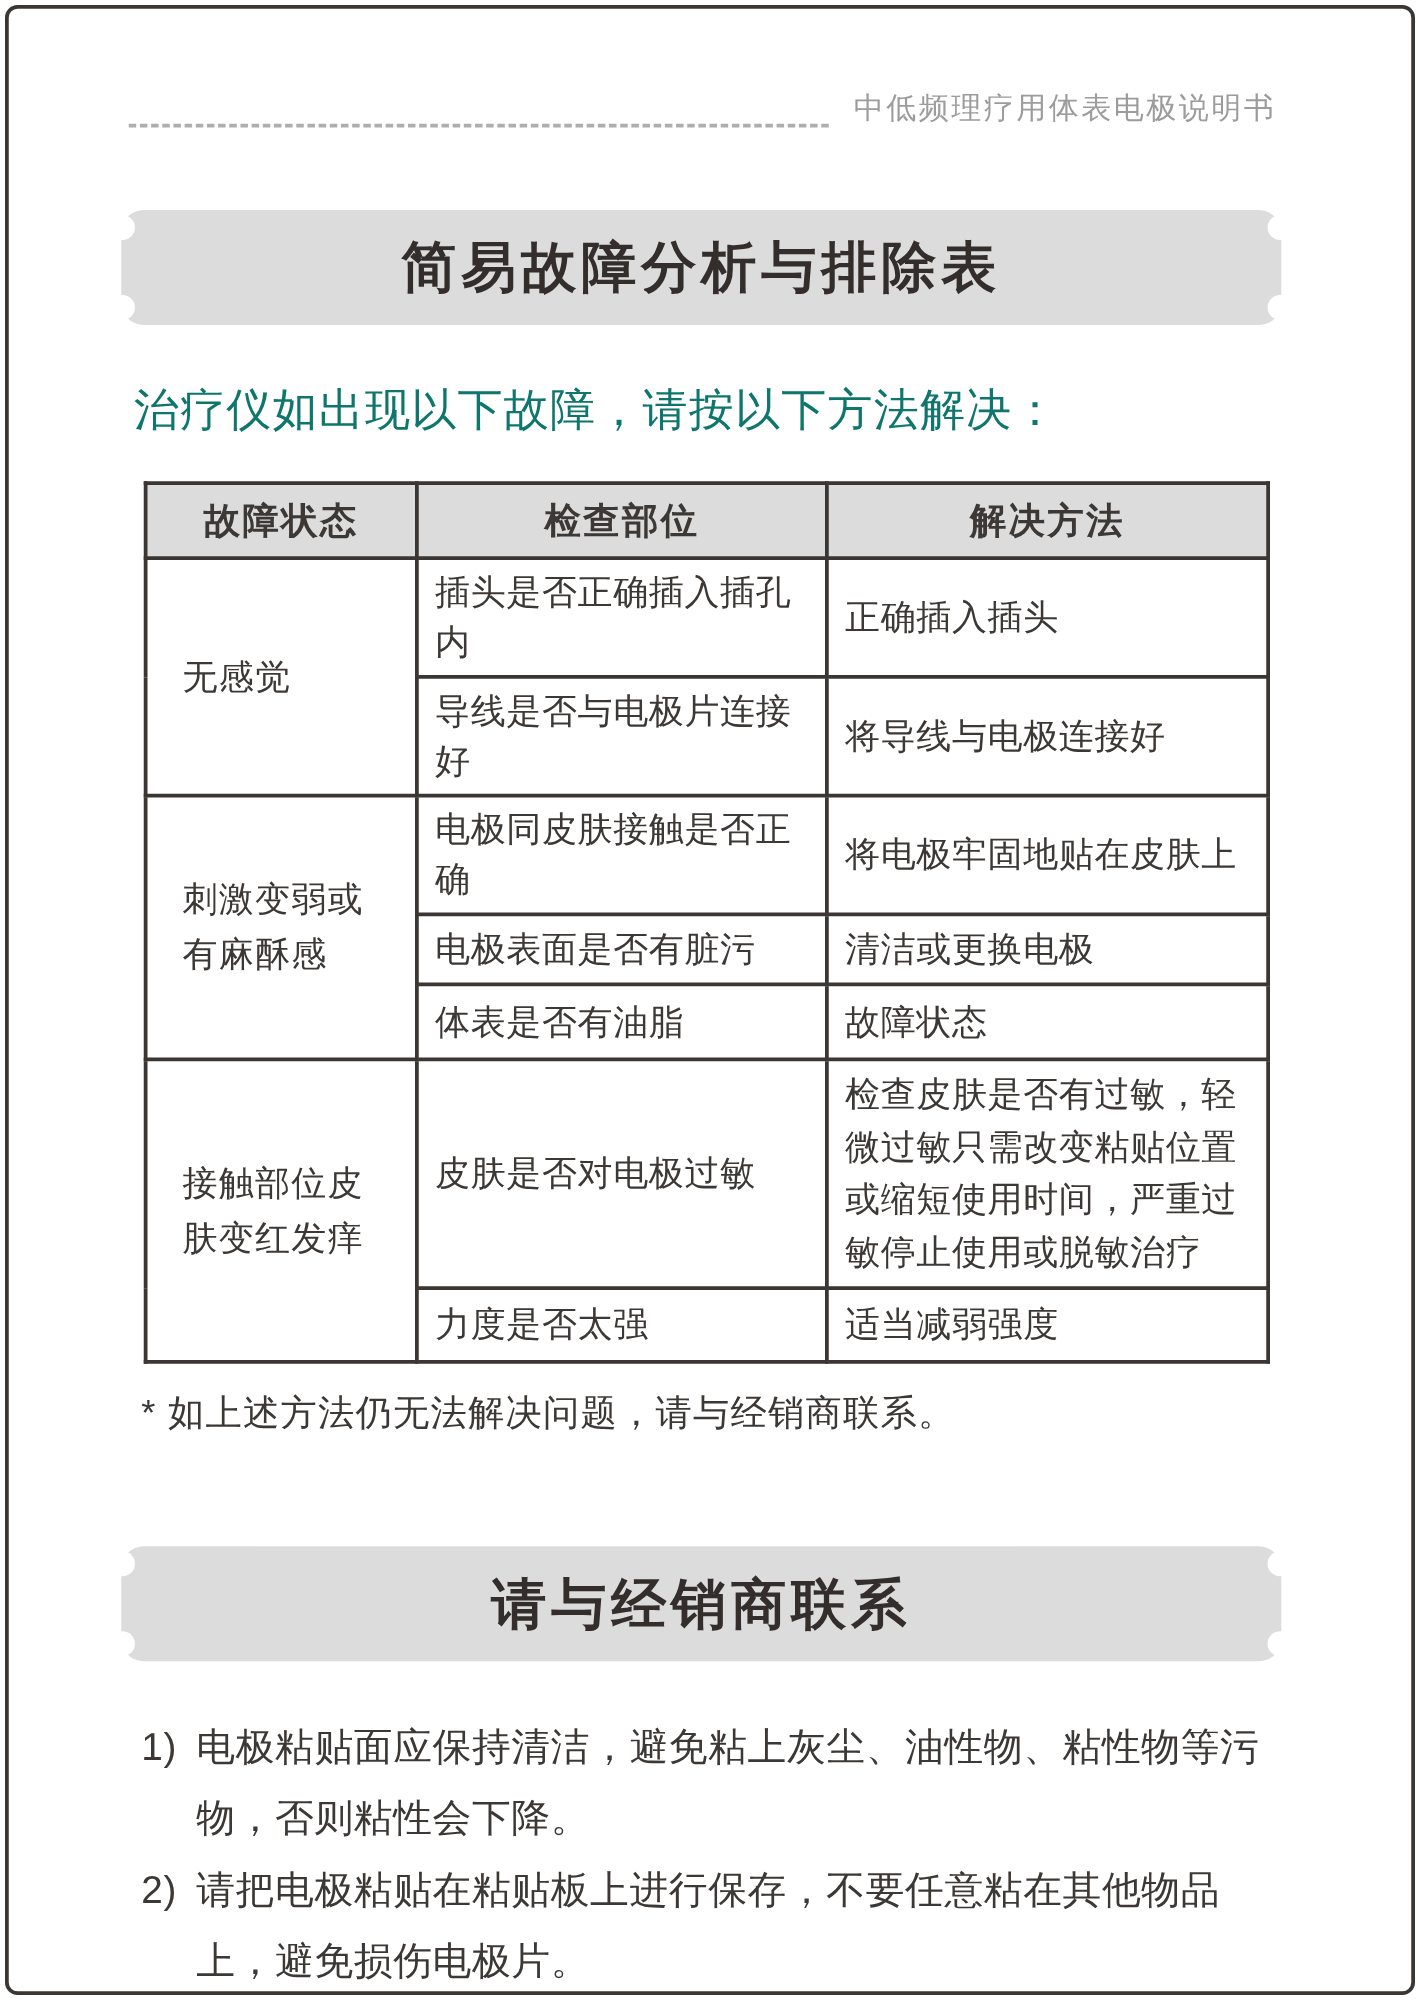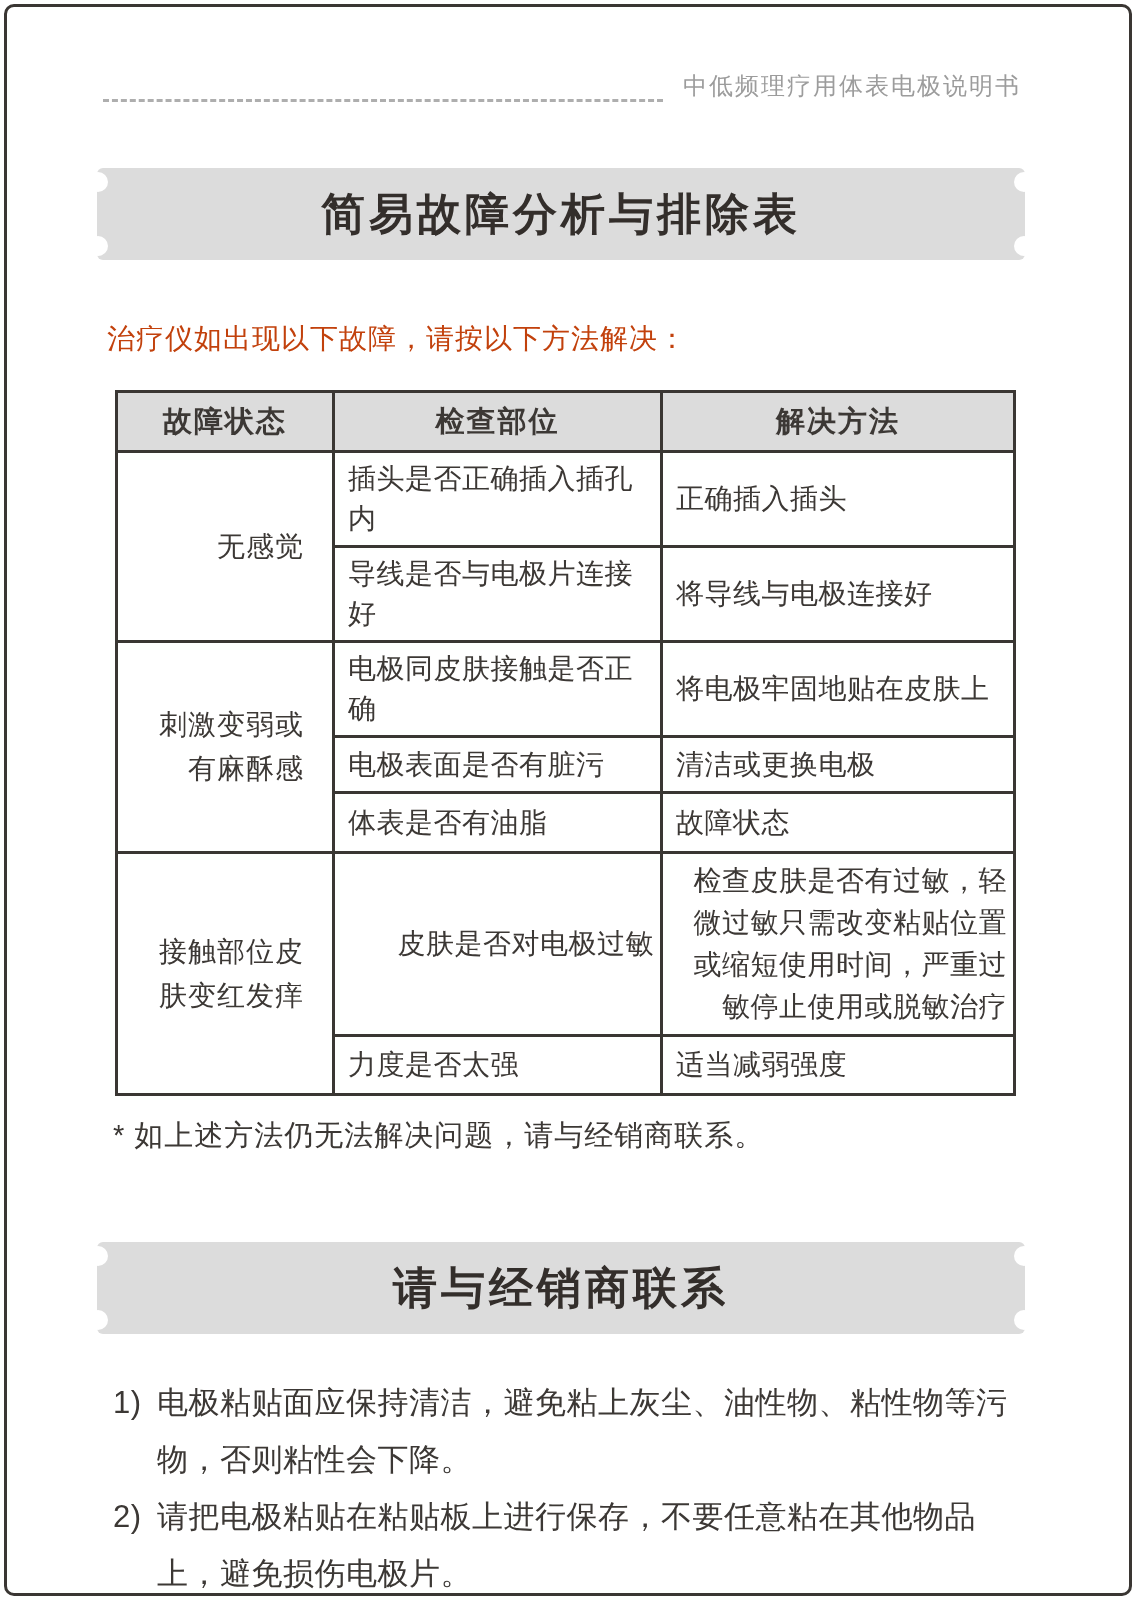--- a/index.html
+++ b/index.html
@@ -21,63 +21,63 @@
   .dash-line{
     flex:1;height:0;border-top:3px dashed #aeaeae;margin-right:20px;margin-left:-4px;
   }
   .doc-header-title{
     font-size:24px;color:#9c9c9c;letter-spacing:2px;white-space:nowrap;
   }
 
   
   .banner{
     position:relative;margin-left:-10px;margin-right:-4px;height:92px;
-    background:#dcdcdc;border-radius:6px;
+    background:#dcdcdc;border-radius:18px;
     display:flex;align-items:center;justify-content:center;
   }
   .banner-title{
     font-size:44px;font-weight:bold;color:#332e2b;letter-spacing:4px;
   }
   .notch{
     position:absolute;width:20px;height:20px;border-radius:50%;background:#ffffff;
   }
   .notch.tl{left:-9px;top:4px;}
   .notch.bl{left:-9px;bottom:4px;}
   .notch.tr{right:-9px;top:4px;}
   .notch.br{right:-9px;bottom:4px;}
   .banner1{margin-top:66px;}
   .banner2{margin-top:86px;}
 
   .intro{
-    margin-top:60px;font-size:28px;letter-spacing:1px;color:#c2410c;
+    margin-top:44px;font-size:36px;letter-spacing:1px;color:#0f766e;
   }
 
   
   table.fault{
     border-collapse:collapse;margin-top:32px;margin-left:8px;
     width:898px;table-layout:fixed;
   }
   table.fault col.c1{width:217px;}
   table.fault col.c2{width:328px;}
   table.fault col.c3{width:353px;}
   table.fault th,table.fault td{
     border:3px solid #3a3633;font-size:28px;color:#3c3835;
     vertical-align:middle;
   }
   table.fault th{
     background:#dcdcdc;font-weight:bold;text-align:center;height:55px;
     letter-spacing:2px;font-size:29px;
   }
   td.status{
-    text-align:right;padding:0 28px;line-height:44px;letter-spacing:1px;
+    text-align:left;padding:0 28px;line-height:44px;letter-spacing:1px;
   }
   td.check,td.fix{
     text-align:left;padding:6px 6px 6px 13px;line-height:40px;letter-spacing:0.5px;
   }
-  tr.r-tall td.check,tr.r-tall td.fix{line-height:42px;text-align:right;}
+  tr.r-tall td.check,tr.r-tall td.fix{line-height:42px;}
   tr.r1{height:62px;} tr.r2{height:61px;} tr.r3{height:59px;}
   tr.r4{height:56px;} tr.r5{height:60px;} tr.r6{height:175px;} tr.r7{height:59px;}
 
   .footnote{
     margin-top:20px;margin-left:6px;font-size:29px;letter-spacing:1px;color:#3c3835;
   }
 
   
   .maint-list{margin-top:40px;}
   .maint-item{

